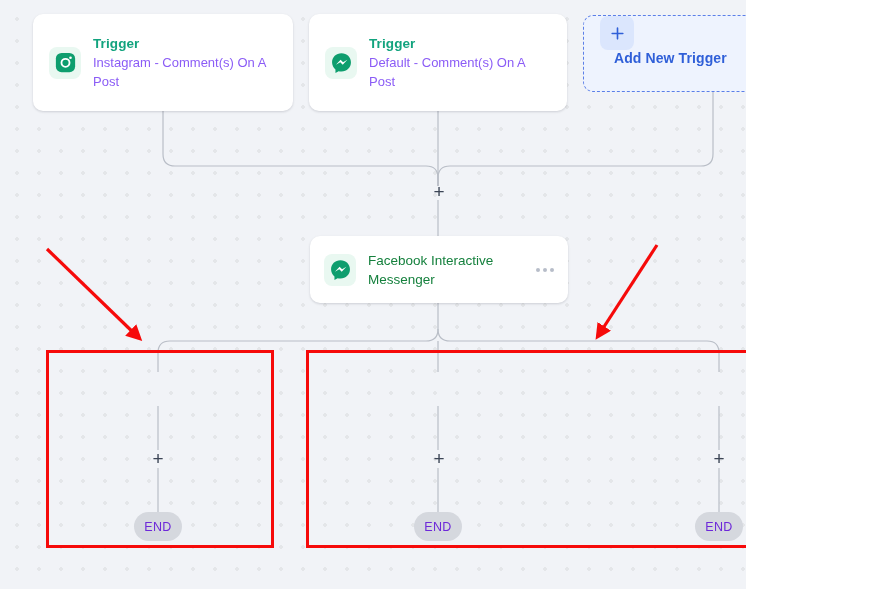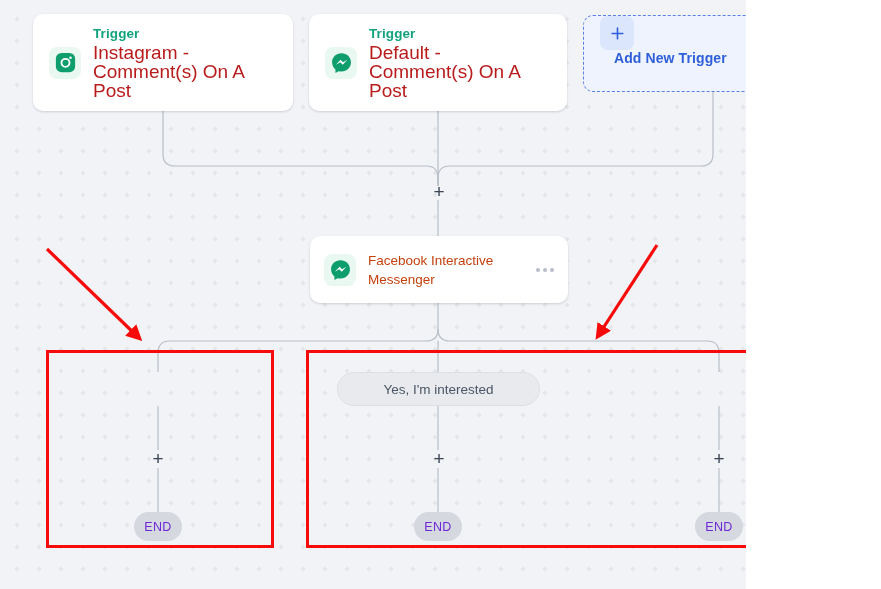--- a/index.html
+++ b/index.html
@@ -50,22 +50,22 @@
   }
   .card-text { margin-left: 12px; }
   .trigger-label {
     color: #12a37e;
     font-size: 13.5px;
     font-weight: bold;
     line-height: 18px;
     letter-spacing: .1px;
   }
   .trigger-name {
-    color: #b91c1c;
-    font-size: 19px;
+    color: #8b5cf6;
+    font-size: 13px;
     line-height: 19px;
     max-width: 175px;
   }
   
   #trigger-card-instagram { left: 33px;  top: 14px; width: 260px; height: 97px; padding: 0 16px; }
   #trigger-card-facebook  { left: 309px; top: 14px; width: 258px; height: 97px; padding: 0 16px; }
 
   
   #add-new-trigger {
     position: absolute;
@@ -101,21 +101,21 @@
     letter-spacing: .1px;
   }
   
   #action-card {
     position: absolute;
     left: 310px; top: 236px;
     width: 258px; height: 67px;
     padding: 0 14px;
   }
   .action-name {
-    color: #c2410c;
+    color: #15803d;
     font-size: 13.5px;
     line-height: 19px;
     max-width: 150px;
   }
   #action-card-menu {
     position: absolute;
     right: 14px;
     top: 50%;
     transform: translateY(-50%);
     display: flex;
@@ -286,21 +286,20 @@
     <div class="card-text">
       <div class="action-name">Facebook Interactive Messenger</div>
     </div>
     <div id="action-card-menu">
       <i></i>
         <i></i>
         <i></i>
     </div>
   </div>
 
-  <div class="branch-pill" id="pill-yes-interested">Yes, I'm interested</div>
 
   <div class="branch-plus" id="branch-plus-left">+</div>
   <div class="branch-plus" id="branch-plus-middle">+</div>
   <div class="branch-plus" id="branch-plus-right">+</div>
 
   <div class="end-node" id="end-node-left">END</div>
   <div class="end-node" id="end-node-middle">END</div>
   <div class="end-node" id="end-node-right">END</div>
 
   <div class="annot-box" id="annot-box-left"></div>

